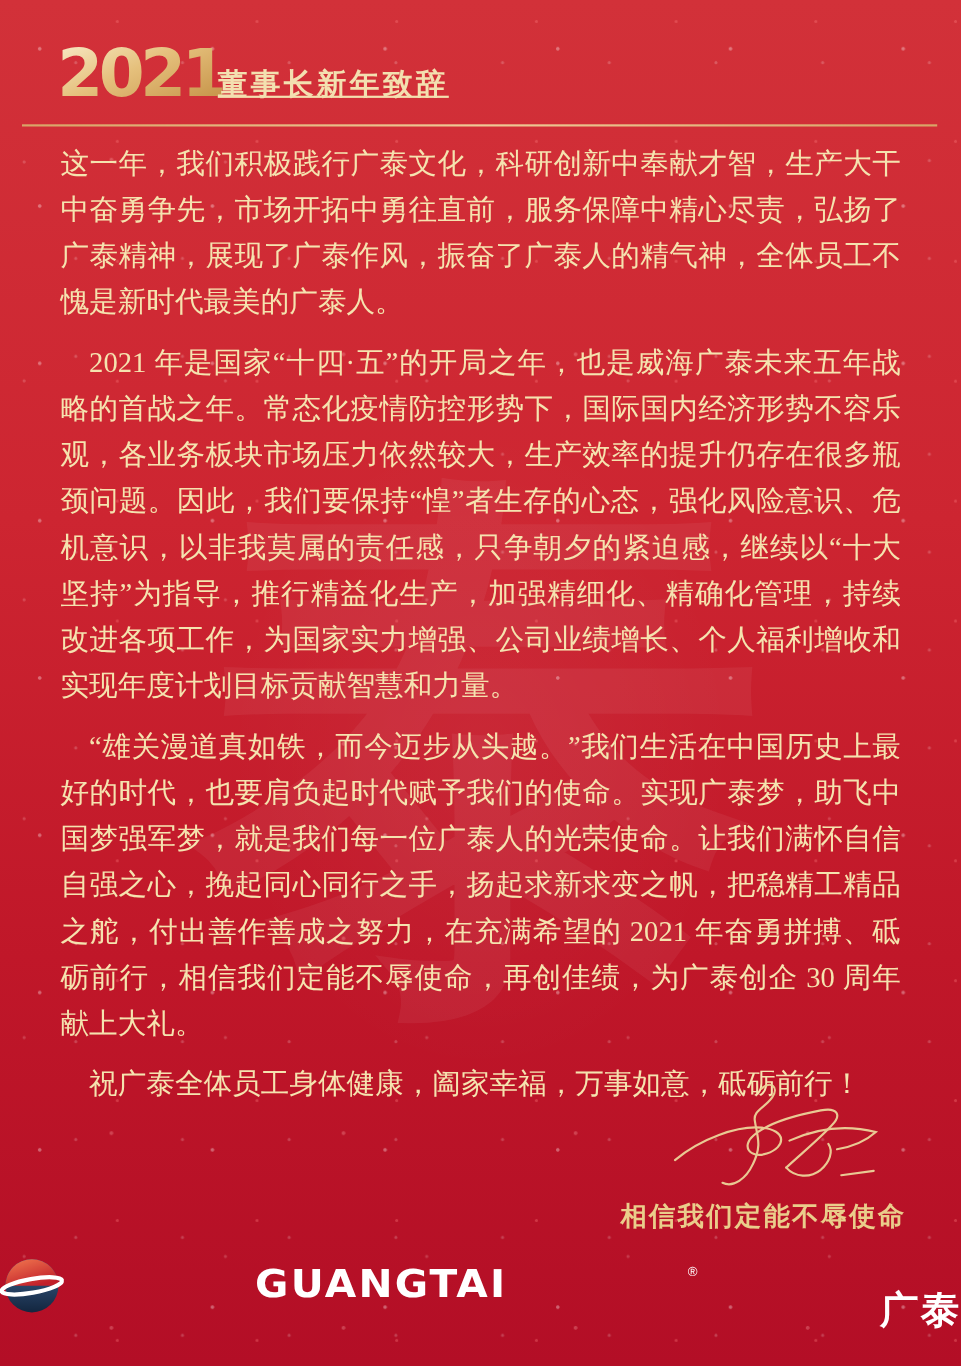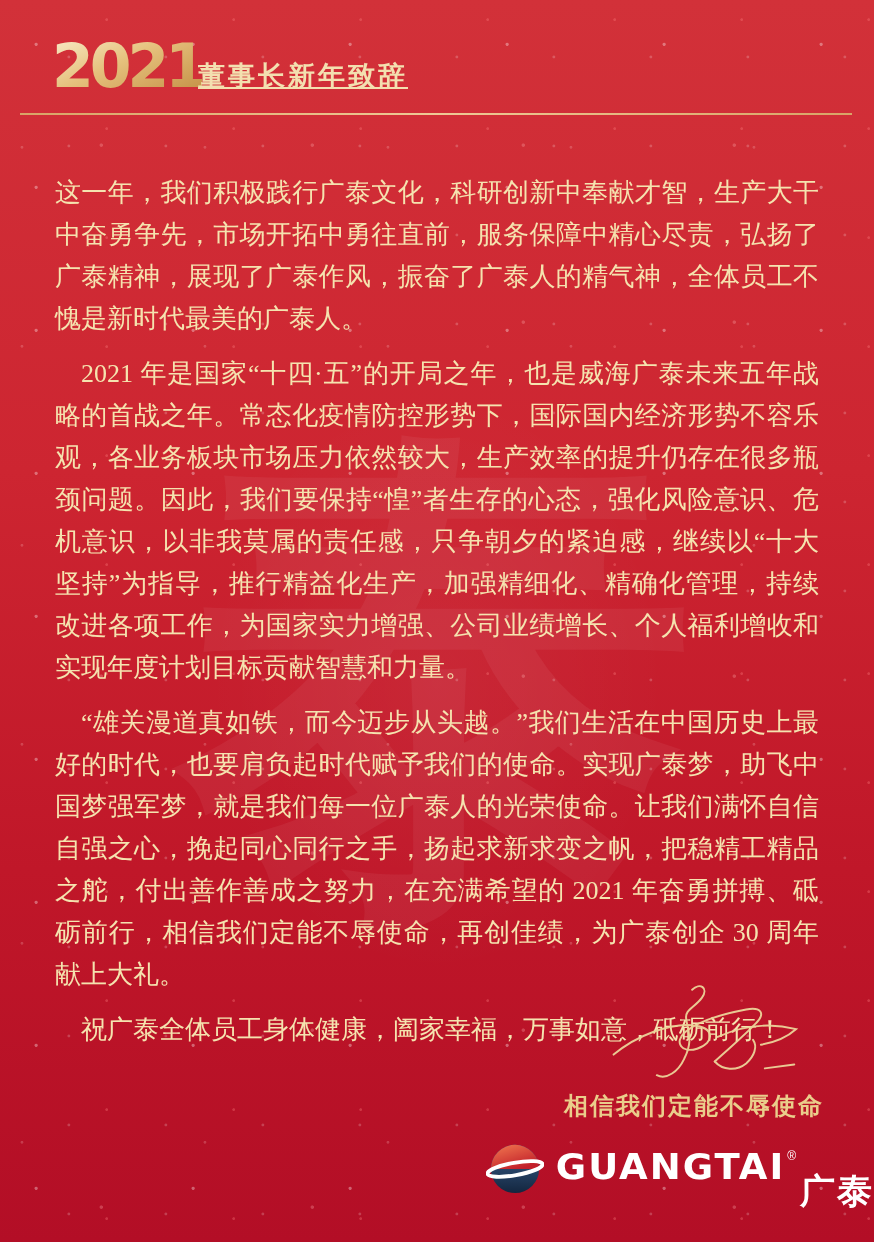--- a/index.html
+++ b/index.html
@@ -62,42 +62,41 @@
     opacity:.9;
   }
 
   .letter {
     position:absolute; z-index:4;
     left:55px; top:128px; width:764px;
     color:#f5e3af;
     font-family: "Liberation Serif", "DejaVu Serif", serif;
     font-size:26px; line-height:42px;
     text-align: justify;
-    margin-top: 44px;
   }
   .letter p { margin:0 0 13px 0; }
   .letter p.indent { text-indent:1em; }
 
   .signature {
     position:absolute; z-index:4;
     left:596px; top:980px; width:210px; height:108px;
   }
   .sign-date {
     position:absolute; z-index:4;
     right:50px; top:1090px;
     font-size:24px; font-weight:600;
     letter-spacing:2px;
     color:#eacd8b;
     white-space:nowrap;
   }
 
   .footer-brand {
     position:absolute; z-index:4;
     left:0; right:0; top:1120px;
-    display:flex; justify-content:flex-end; align-items:center;
+    display:flex; justify-content:space-between; align-items:center;
   }
   .brand-emblem { margin-right:12px; }
   .brand-latin {
     color:#ffffff; font-weight:800; font-size:37px;
     letter-spacing:2px; transform:scaleY(.94);
     font-family:"DejaVu Sans", sans-serif;
   }
   .brand-reg { color:#ffffff; font-size:12px; vertical-align:top; position:relative; top:-12px; margin:0 4px 0 2px; }
   .brand-cn { color:#ffffff; font-weight:800; font-size:35px; letter-spacing:2px;margin-top:48px; }
 </style>

